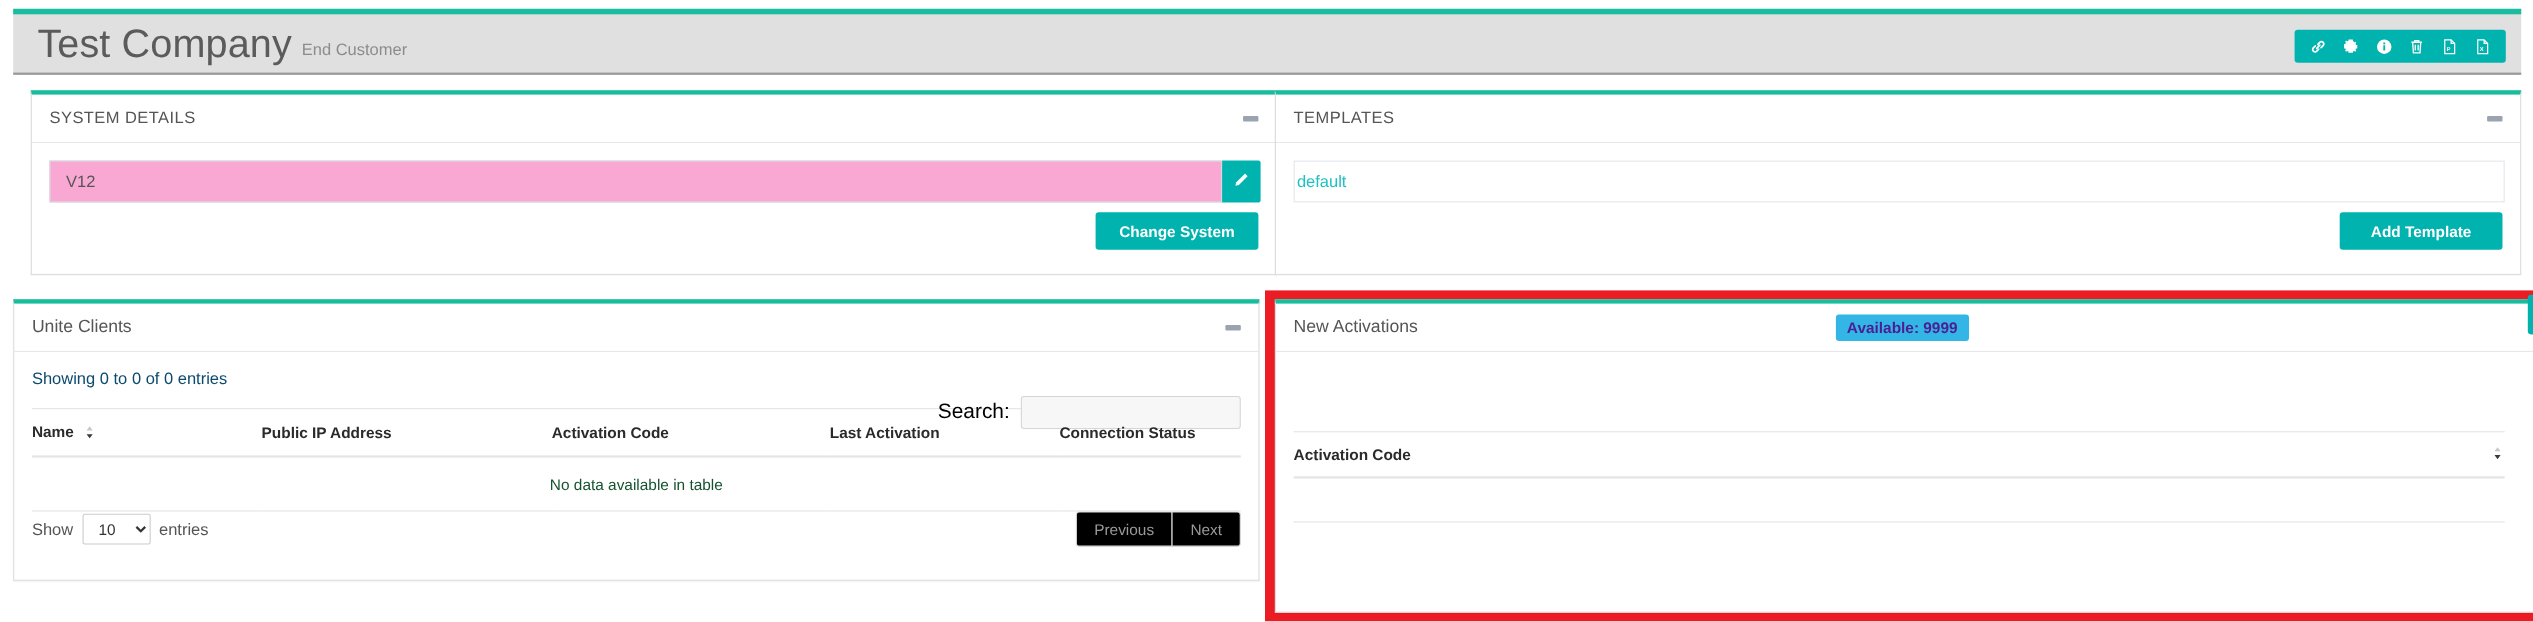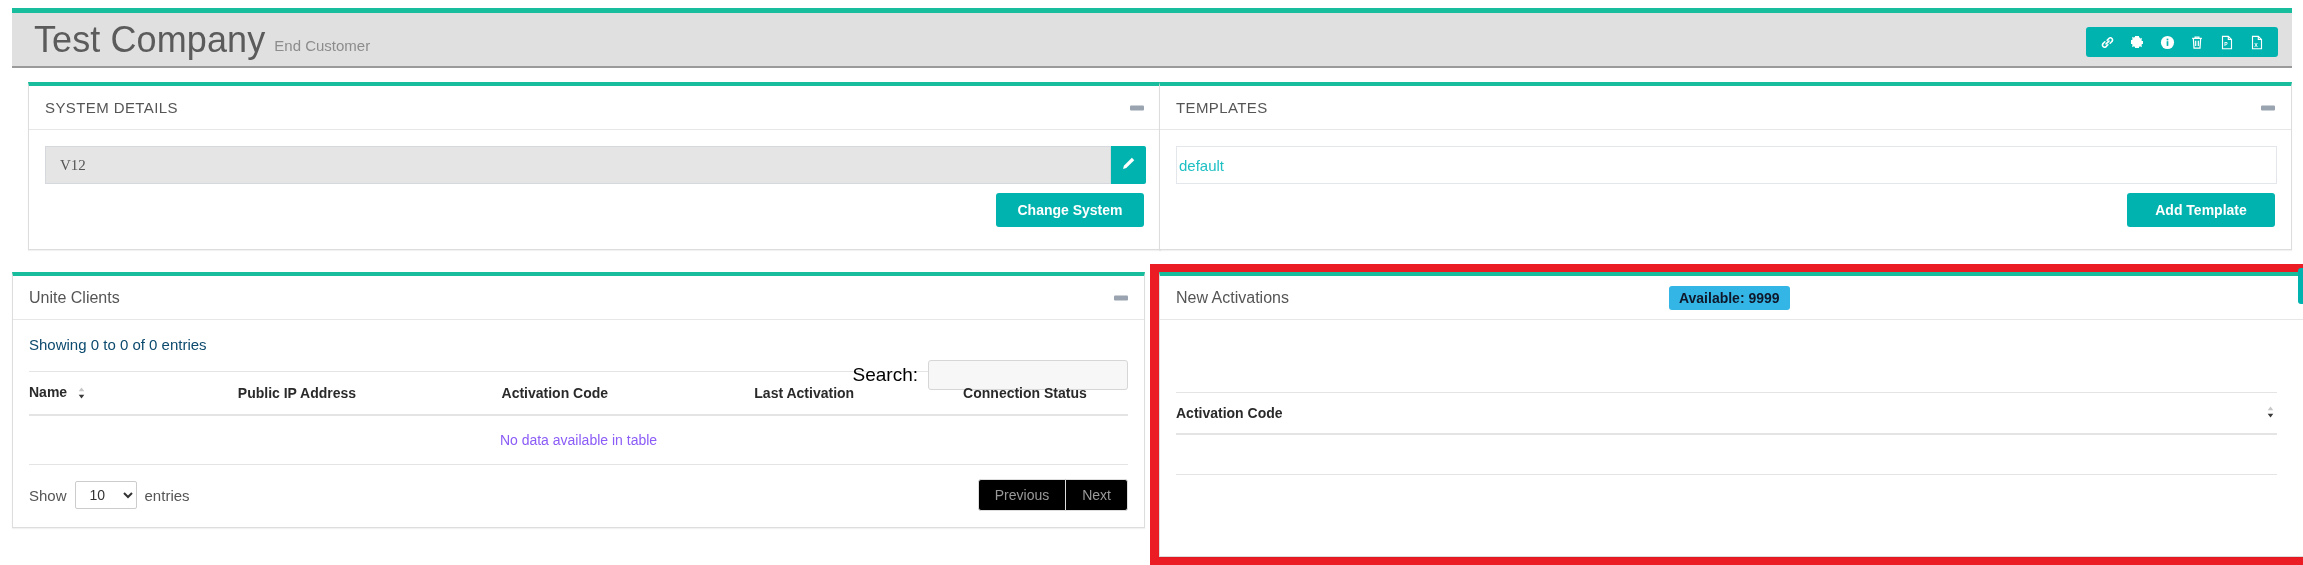--- a/index.html
+++ b/index.html
@@ -69,23 +69,23 @@
 
   
   .btn-teal {
     background: #00b3af; color: #fff; border: none; border-radius: 3px;
     font-size: 14px; font-family: "Liberation Sans", sans-serif;
     cursor: pointer; padding: 0 18px; height: 34px;
     display: inline-flex; align-items: center; justify-content: center;
     font-weight: 700;
   }
   .input-box {
-    border: 1px solid #d5d9de; background: #e5e5e5; height: 38px;
+    border: 1px solid #d5d9de; background: #f9a8d4; height: 38px;
     display: flex; align-items: center; padding: 0 14px;
-    font-size: 15px; color: #555; font-family: Liberation Serif, serif;
+    font-size: 15px; color: #555;
   }
   .icon-btn-teal {
     background: #00b3af; color: #fff; border: none; cursor: pointer;
     display: flex; align-items: center; justify-content: center;
   }
 
   
   #panel-system { left: 12px; top: 82px; width: 1133px; height: 168px; margin-left: 16px; }
   #system-input { position: absolute; left: 16px; top: 16px; width: 1066px; height: 38px; }
   #system-edit-btn { position: absolute; left: 1082px; top: 16px; width: 35px; height: 38px; border-radius: 0 2px 2px 0; }
@@ -114,27 +114,26 @@
     font-family: "Liberation Sans", sans-serif; font-size: 14px;
   }
   table.dt { width: 100%; border-collapse: collapse; }
   table.dt thead th {
     text-align: left; font-size: 14px; color: #2a2a2a; font-weight: 700;
     padding: 12px 0 12px 0; border-bottom: 2px solid #e4e4e4;
     border-top: 1px solid #e4e4e4;
     position: relative;
   }
   table.dt tbody td {
-    text-align: center; font-size: 14px; color: #8b5cf6;
+    text-align: center; font-size: 14px; color: #14532d;
     padding: 16px 0; border-bottom: 1px solid #e4e4e4;
   }
   .sort-ico { display: inline-block; margin-left: 6px; vertical-align: -2px; }
   .table-footer {
     display: flex; align-items: center; justify-content: space-between;
-    margin-top: 14px;
     gap: 28px;
   }
   .show-entries { display: flex; align-items: center; gap: 8px; font-size: 15px; color:#555; }
   .select-box {
     border: 1px solid #ccc; height: 28px; width: 62px; border-radius: 2px;
     background: #fff; font-family: "Liberation Sans", sans-serif; font-size: 14px;
     color: #333; padding-left: 10px;
   }
   .pager { display: flex; }
   .pager .pg {
@@ -146,21 +145,21 @@
 
   
   #activation-highlight {
     position: absolute; left: 1150px; top: 264px; width: 1153px; height: 301px;
     border: 11px solid #ec1c24; background: #fff;
   }
   #panel-activations {
     position: absolute; left: 1159px; top: 272px; width: 1260px; height: 285px;
   }
   .badge-info {
-    background: #33b5e5; color: #0f172a; font-size: 14px; font-weight: 700;
+    background: #33b5e5; color: #4c1d95; font-size: 14px; font-weight: 700;
     padding: 4px 10px; border-radius: 3px; margin-left: 380px;
   }
   #activation-download-btn {
     position: absolute; right: 16px; top: 14px; width: 36px; height: 44px; border-radius: 3px;
   }
   #activation-table-wrap { position: absolute; left: 16px; top: 72px; width: 1101px; }
   #add-activation-btn {
     position: absolute; right: 16px; bottom: 16px; width: 104px; height: 36px;
   }
 </style>

